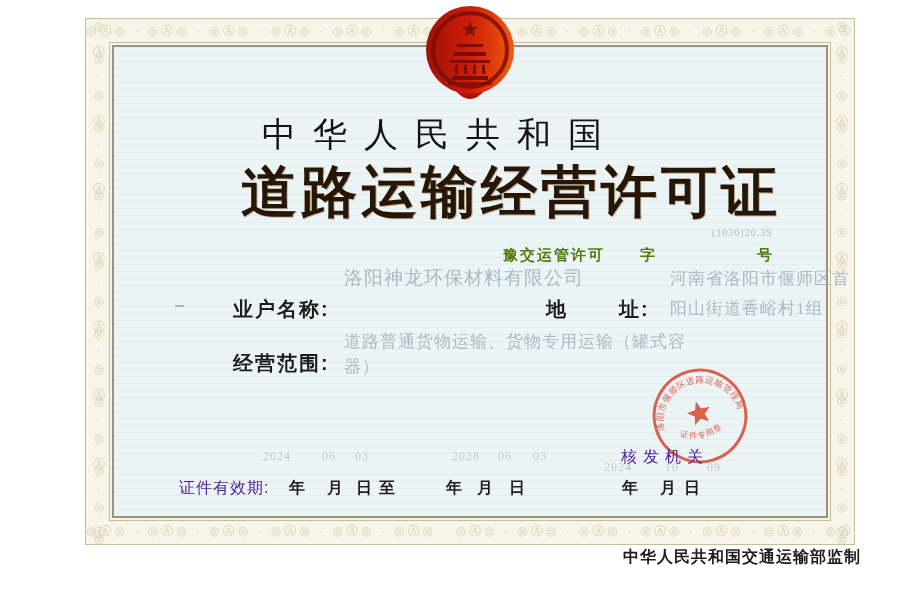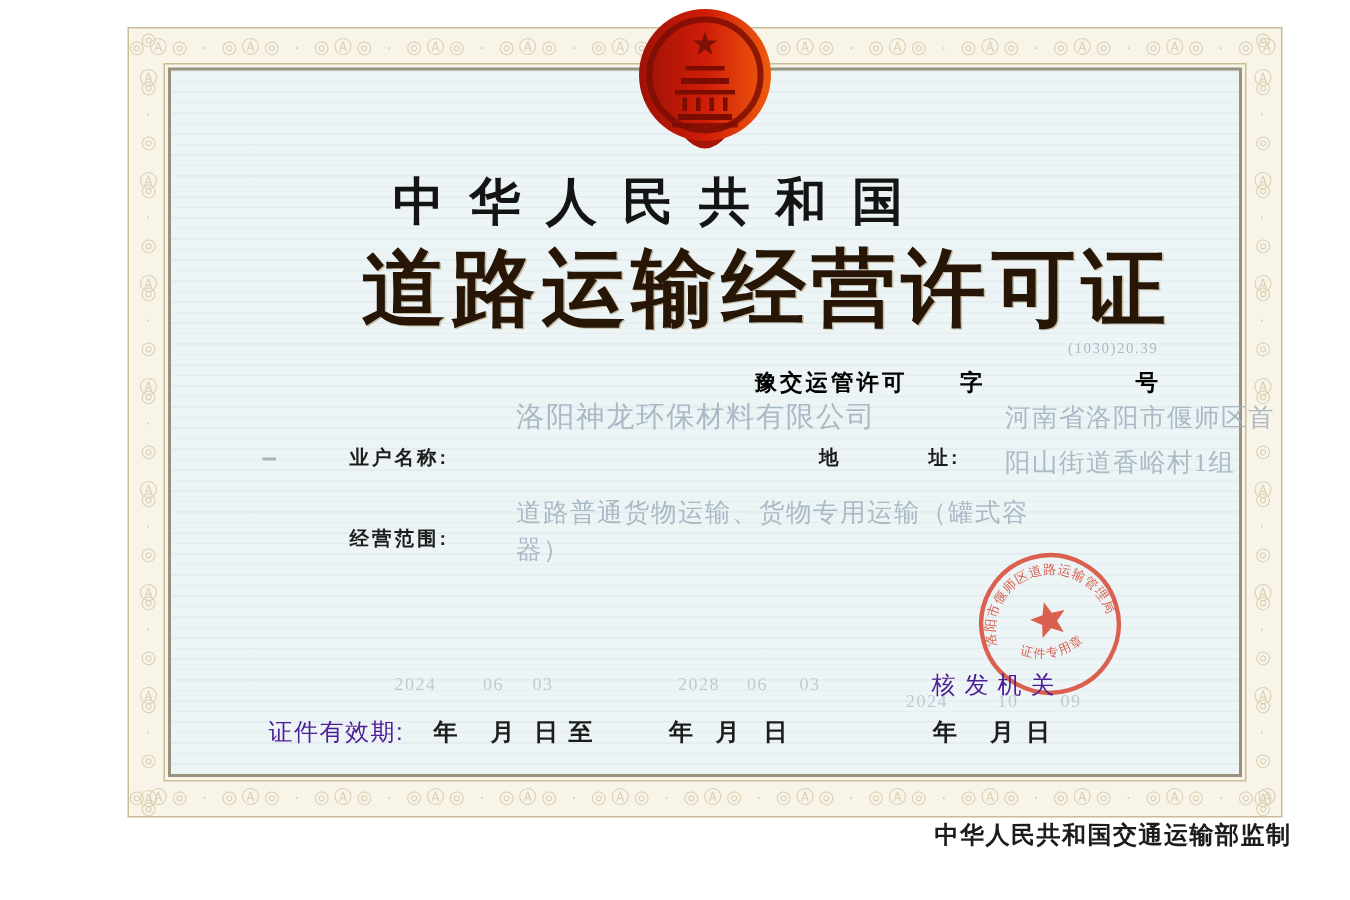--- a/index.html
+++ b/index.html
@@ -13,28 +13,28 @@
        overflow:hidden;white-space:nowrap;user-select:none;}
   .pat-top{left:0;top:0;width:100%;height:25px;line-height:25px;text-align:center;}
   .pat-bottom{left:0;bottom:0;width:100%;height:25px;line-height:25px;text-align:center;}
   .pat-left{left:0;top:0;width:25px;height:100%;writing-mode:vertical-rl;line-height:25px;text-align:center;}
   .pat-right{right:0;top:0;width:25px;height:100%;writing-mode:vertical-rl;line-height:25px;text-align:center;}
   .inner{position:absolute;left:26px;top:26px;right:26px;bottom:26px;
          border:2px solid #98927f;outline:1px solid #c9bd97;outline-offset:2px;
          background:#edf4f6;
          background-image:repeating-linear-gradient(180deg,rgba(150,185,200,.10) 0 1px,transparent 1px 7px);}
   
-  .country{left:0;top:112px;width:864px;text-align:center;font-size:34px;font-weight:700;
+  .country{left:0;top:112px;width:864px;text-align:center;font-size:34px;font-weight:400;
            color:#141414;letter-spacing:17px;padding-left:17px;box-sizing:border-box;}
   .main-title{left:85px;top:155px;width:852px;text-align:center;font-size:56px;font-weight:700;
               font-family:"Liberation Serif",serif;color:#271605;letter-spacing:4px;
               text-shadow:1px 1px 0 rgba(120,85,20,.35);}
   .print-code{left:664px;top:227px;font-size:10px;color:#b7b0a3;letter-spacing:1px;margin-left:48px;}
-  .lic{top:246px;font-size:15px;font-weight:700;color:#000000;letter-spacing:2px;}
-  .label{font-size:13px;font-weight:700;color:#1d1d1d;letter-spacing:2px;}
+  .lic{top:246px;font-size:15px;font-weight:700;color:#4d7c0f;letter-spacing:2px;}
+  .label{font-size:20px;font-weight:700;color:#1d1d1d;letter-spacing:2px;}
   .faint{font-family:"Liberation Serif",serif;color:#9fb0bd;opacity:.85;white-space:nowrap;}
   .faint-lg{font-size:19px;letter-spacing:1px;}
   .faint-md{font-size:17px;letter-spacing:1px;}
   .faint-date{font-size:12px;color:#b4bfca;opacity:.8;letter-spacing:1px;}
   .small-label{font-size:16px;font-weight:400;color:#4c1d95;}
   .unit{font-size:16px;font-weight:700;color:#1d1d1d;}
   .footer{left:623px;top:547px;font-size:16px;font-weight:700;color:#1c1c1c;letter-spacing:1px;}
   .dash{left:175px;top:305px;width:9px;height:2px;background:#999;opacity:.7;}
   .seal{left:636px;top:366px;width:128px;height:100px;opacity:.9;}
   .emblem{left:424px;top:2px;width:92px;height:104px;}

